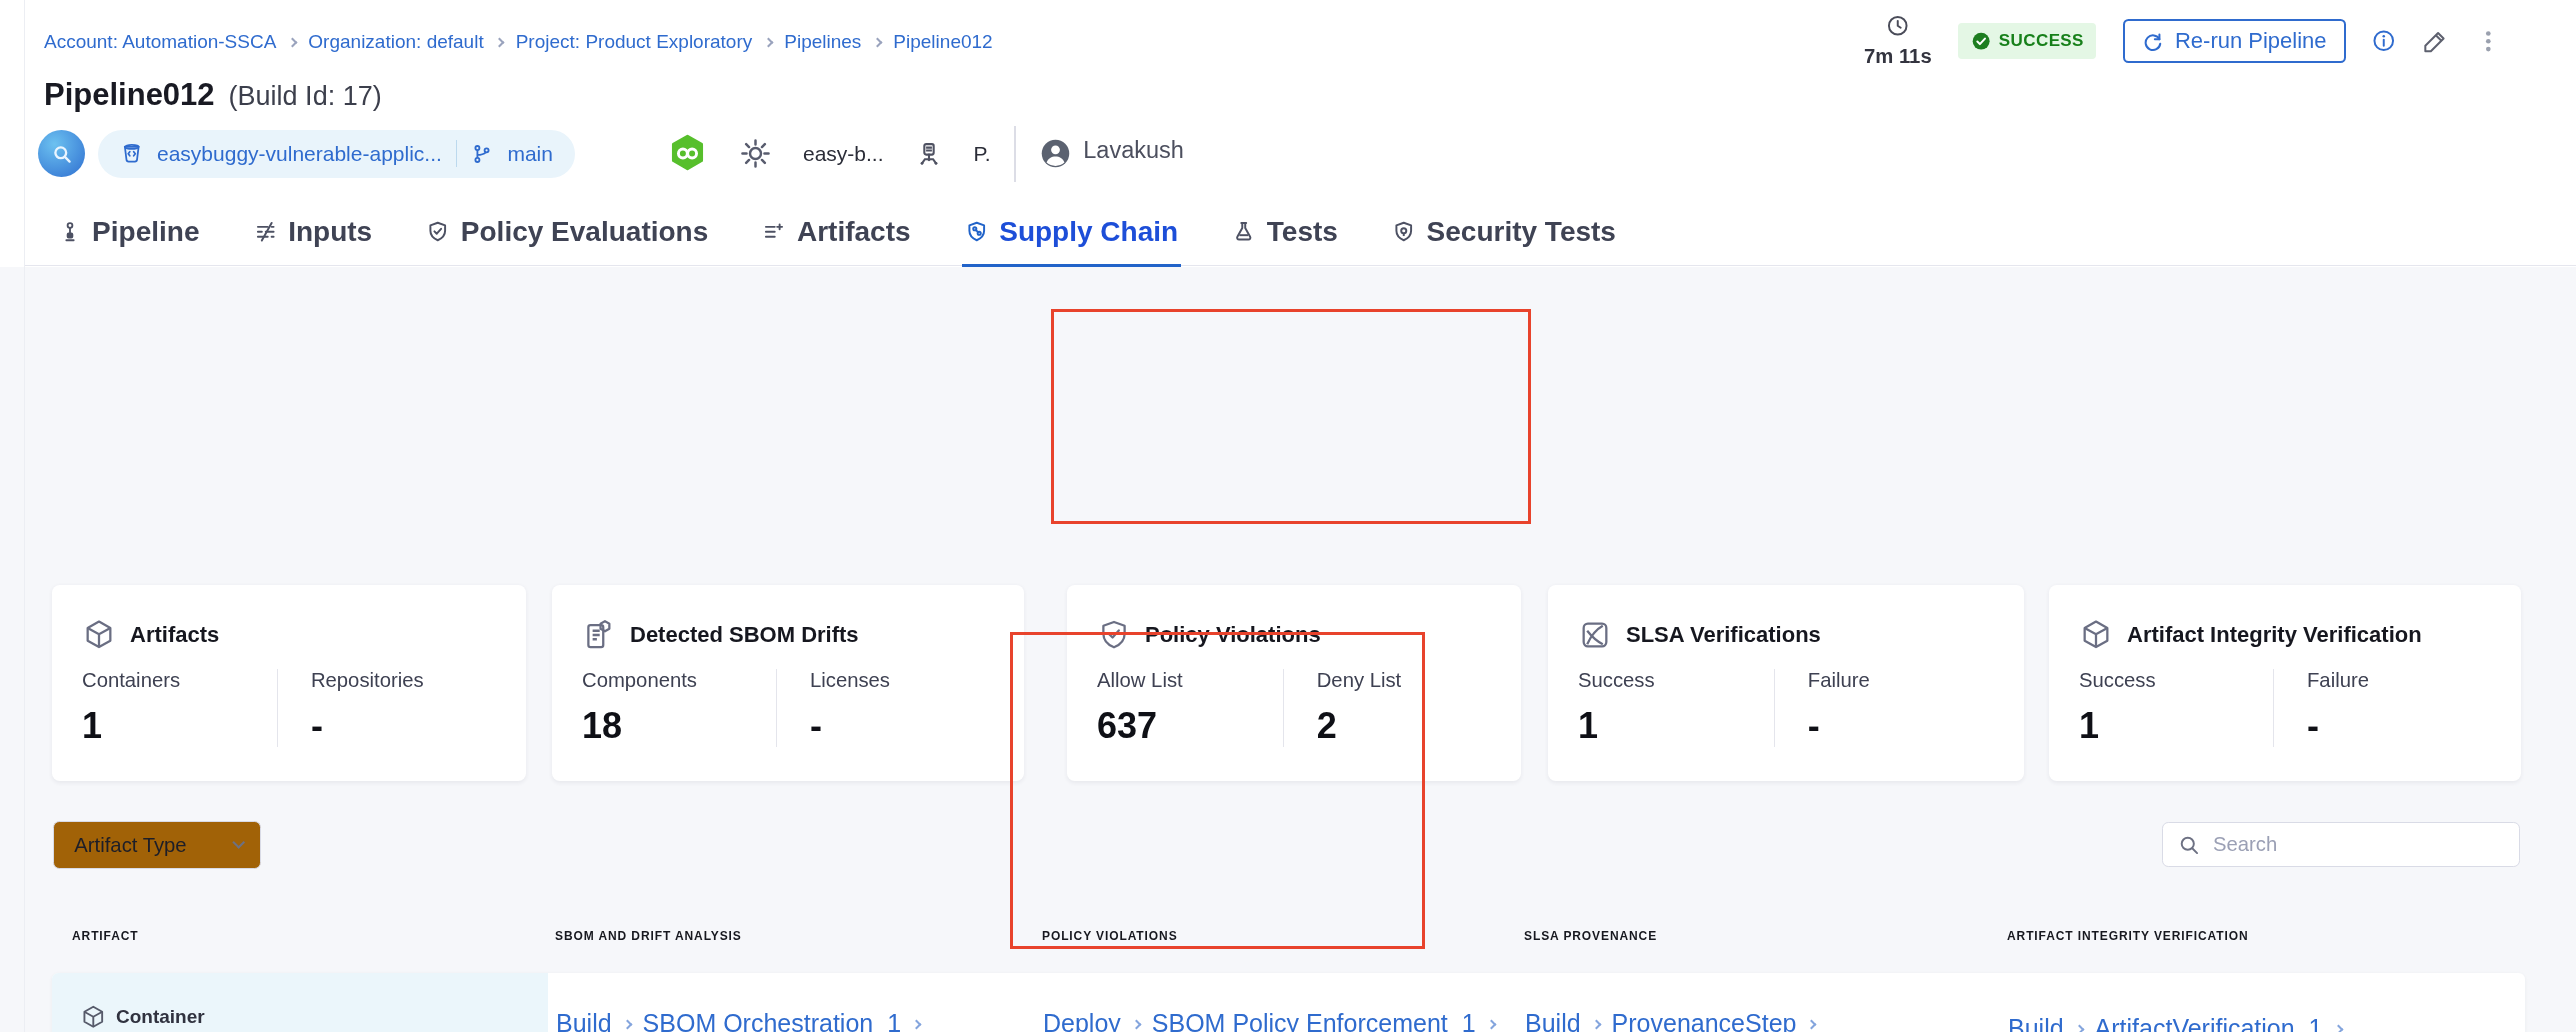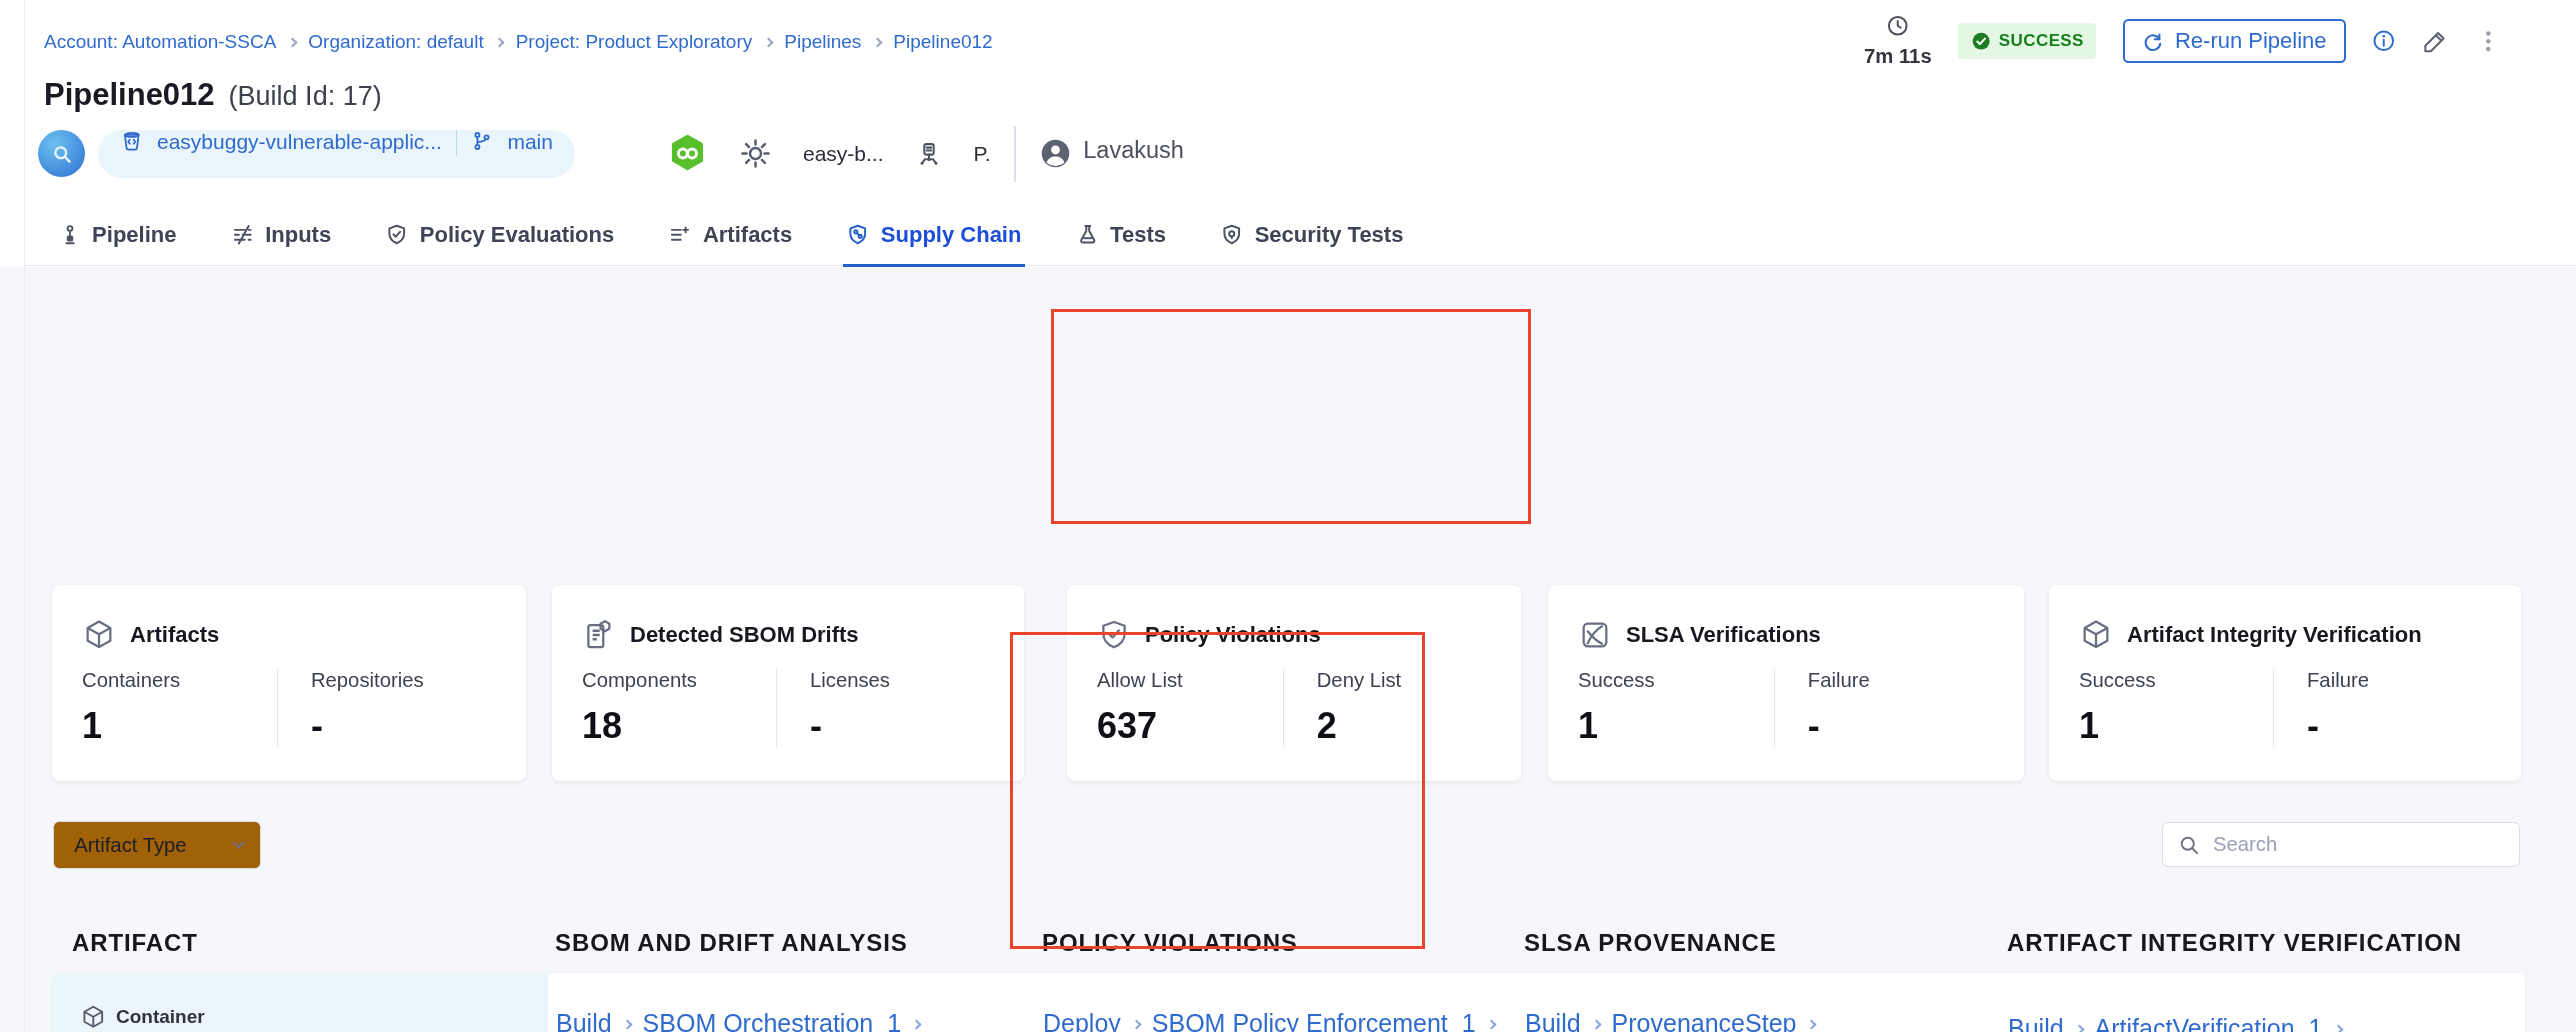--- a/index.html
+++ b/index.html
@@ -32,31 +32,31 @@
   
   .title-row { position:absolute; left:44px; top:77px; display:flex; align-items:baseline; gap:14px; z-index:3; }
   .page-title { font-size:31px; font-weight:700; color:#191a23; }
   .build-id { font-size:27px; color:#3c3f4c; }
 
   
   .meta-row { position:absolute; left:38px; top:127px; height:53px; display:flex; align-items:center; z-index:3; }
   .trigger-circle { width:47px; height:47px; border-radius:50%;
     background:radial-gradient(circle at 35% 30%, #6cc1f0, #2e6ed0); display:flex; align-items:center; justify-content:center; }
   .repo-chip { margin-left:12.5px; background:#e9f4fb; border-radius:26.6px; height:48px; padding:0 22px;
-    display:flex; align-items:flex-start; gap:14px; font-size:21px; font-weight:500; color:#2f6bce; cursor:pointer; }
+    display:flex; align-items:center; gap:14px; font-size:21px; font-weight:500; color:#2f6bce; cursor:pointer; }
   .chip-div { width:1.6px; height:26.6px; background:#bcd9ee; }
   .exec-meta { margin-left:92px; display:flex; align-items:center; gap:31px; font-size:21px; color:#2b2d38; }
   .meta-div { width:1.6px; height:56px; background:#dcdde6; margin:0 23.5px; }
   .user-meta { display:flex; align-items:flex-start; gap:11px; font-size:23.5px; color:#4c4f5e; }
 
   
   .tabbar { position:absolute; left:25px; right:0; top:208px; height:58px; background:#fff;
     border-bottom:1.6px solid #e5e6ee; z-index:2; }
   .tabs { position:absolute; left:31px; bottom:-1.6px; display:flex; gap:48px; }
-  .tab { display:flex; align-items:center; gap:11px; font-size:22px; font-weight:600; color:#3f4354;
+  .tab { display:flex; align-items:center; gap:11px; font-size:28px; font-weight:600; color:#3f4354;
     padding:0 3.1px 15.6px 3.1px; border-bottom:3.9px solid transparent; cursor:pointer; }
   .tab.active { color:#1d4ed8; border-bottom-color:#2163c9;justify-content:center; }
   .tab svg { flex:0 0 auto; }
 
   
   .content { position:absolute; left:0; right:0; top:267px; bottom:0; background:#f6f7fa; z-index:1; }
 
   
   .card { position:absolute; top:318px; height:196px; background:#fff; border-radius:7.8px;
     box-shadow:0 1.6px 4.7px rgba(40,45,70,.07); }
@@ -80,21 +80,21 @@
     padding:0 17px 0 20.3px; font-size:20.3px; color:#1d1e28; cursor:pointer; }
   .chev-down { width:9.4px; height:9.4px; border-right:2px solid #6d7183; border-bottom:2px solid #6d7183;
     transform:rotate(45deg); margin-top:-4.7px; }
   .searchbox { position:absolute; left:2162px; top:555px; width:358px; height:45px; background:#fff;
     border:1.6px solid #d9dbe6; border-radius:6.3px; display:flex; align-items:center; gap:12.5px; padding:0 14px; }
   .searchbox input { border:none; outline:none; flex:1; font-size:20.3px; color:#1d1e28; background:transparent;
     font-family:"Liberation Sans", sans-serif; }
   .searchbox input::placeholder { color:#9ba0b5; }
 
   
-  .th { position:absolute; top:662px; font-size:24px; font-weight:700; letter-spacing:0.9px; color:#17181f; }
+  .th { position:absolute; top:662px; font-size:12px; font-weight:700; letter-spacing:0.9px; color:#17181f; }
   .row-card { position:absolute; left:52px; top:706px; width:2473px; height:257px; background:#fff;
     border-radius:6.3px; box-shadow:0 1.6px 3.9px rgba(40,45,70,.06); }
   .artifact-bg { position:absolute; left:0; top:0; bottom:0; width:496px; background:#ebf6fb; border-radius:6.3px 0 0 6.3px; }
 
   .cell { position:absolute; }
   .line { position:absolute; display:flex; align-items:center; white-space:nowrap; }
   .crumbline { gap:12px; font-size:25px; font-weight:500; color:#2f6bce; }
   .crumbline .sep { width:7px; height:7px; border-right:2px solid #84a5dd; border-top:2px solid #84a5dd; transform:rotate(45deg); margin-top:1.6px; }
   .link { color:#2f6bce; font-weight:500; cursor:pointer; display:flex; align-items:center; gap:9.4px; }
 

